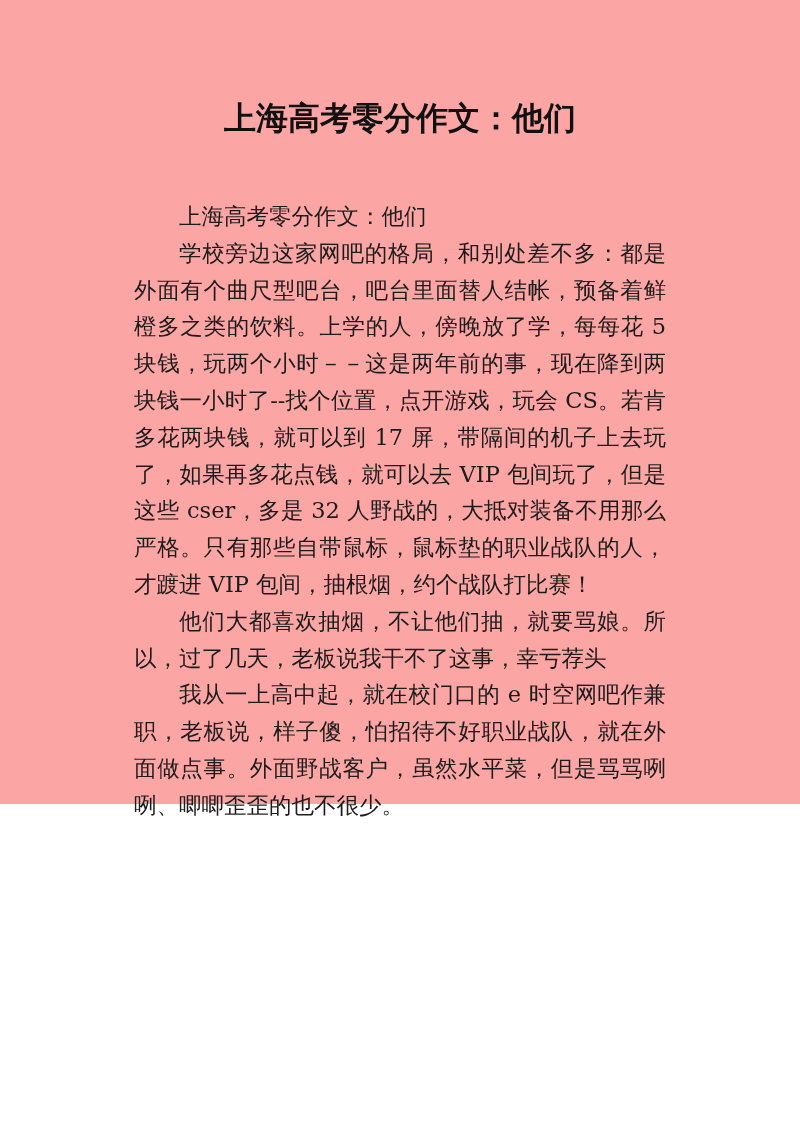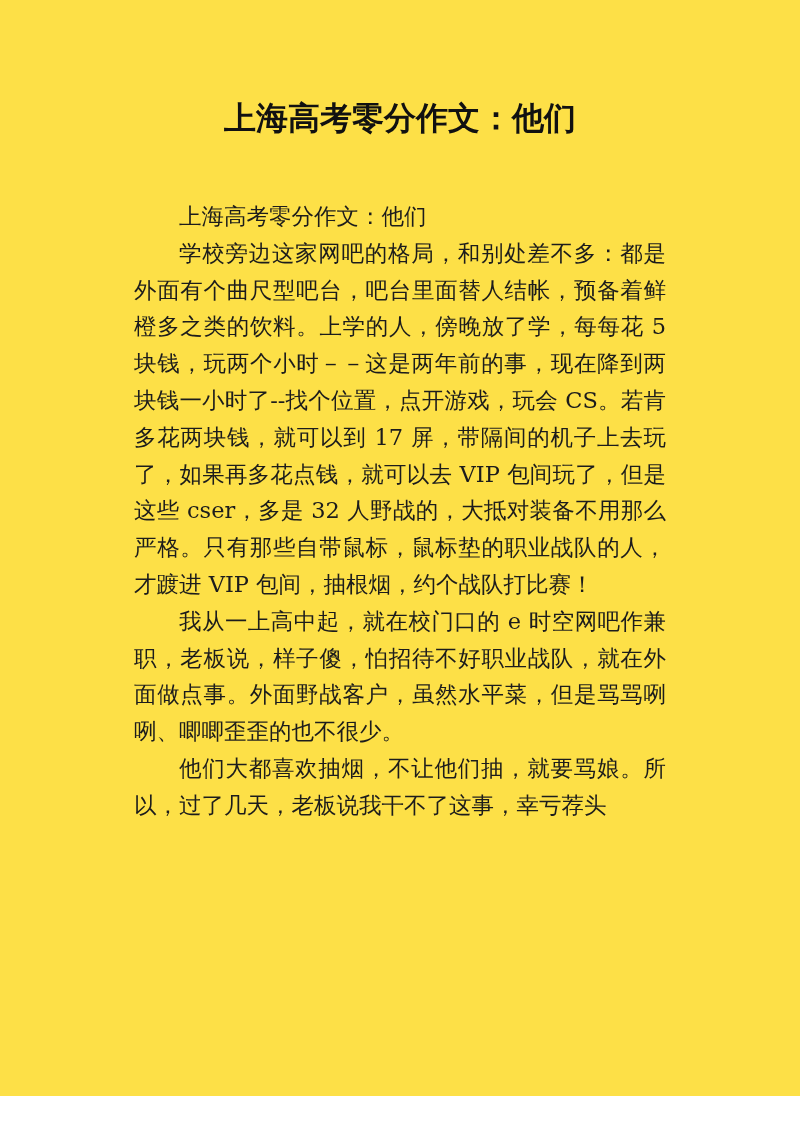--- a/index.html
+++ b/index.html
@@ -11,22 +11,22 @@
       width: 800px;
       height: 1132px;
       overflow: hidden;
       position: relative;
       color: #1a1a1a;
     }
     .page {
       position: absolute;
       left: 0; top: 0;
       width: 800px;
-      height: 1096px;
-      background: #fde047;
+      height: 804px;
+      background: #fca5a5;
     }
     .title {
       position: absolute;
       left: 0;
       top: 96px;
       width: 800px;
       text-align: center;
       font-family: "DejaVu Sans", sans-serif;
       font-weight: bold;
       font-size: 32px;
@@ -55,16 +55,16 @@
   </style>
 </head>
 <body>
 
 <div class="page">
   <div class="title">上海高考零分作文：他们</div>
 
   <div class="body-text">
     <p class="para">上海高考零分作文：他们</p>
     <p class="para">学校旁边这家网吧的格局，和别处差不多：都是外面有个曲尺型吧台，吧台里面替人结帐，预备着鲜橙多之类的饮料。上学的人，傍晚放了学，每每花 5 块钱，玩两个小时－－这是两年前的事，现在降到两块钱一小时了--找个位置，点开游戏，玩会 CS。若肯多花两块钱，就可以到 17 屏，带隔间的机子上去玩了，如果再多花点钱，就可以去 VIP 包间玩了，但是这些 cser，多是 32 人野战的，大抵对装备不用那么严格。只有那些自带鼠标，鼠标垫的职业战队的人，才踱进 VIP 包间，抽根烟，约个战队打比赛！</p>
+    <p class="para">他们大都喜欢抽烟，不让他们抽，就要骂娘。所以，过了几天，老板说我干不了这事，幸亏荐头</p>
     <p class="para">我从一上高中起，就在校门口的 e 时空网吧作兼职，老板说，样子傻，怕招待不好职业战队，就在外面做点事。外面野战客户，虽然水平菜，但是骂骂咧咧、唧唧歪歪的也不很少。</p>
-    <p class="para">他们大都喜欢抽烟，不让他们抽，就要骂娘。所以，过了几天，老板说我干不了这事，幸亏荐头</p>
   </div>
 </div>
 
 </body></html>

